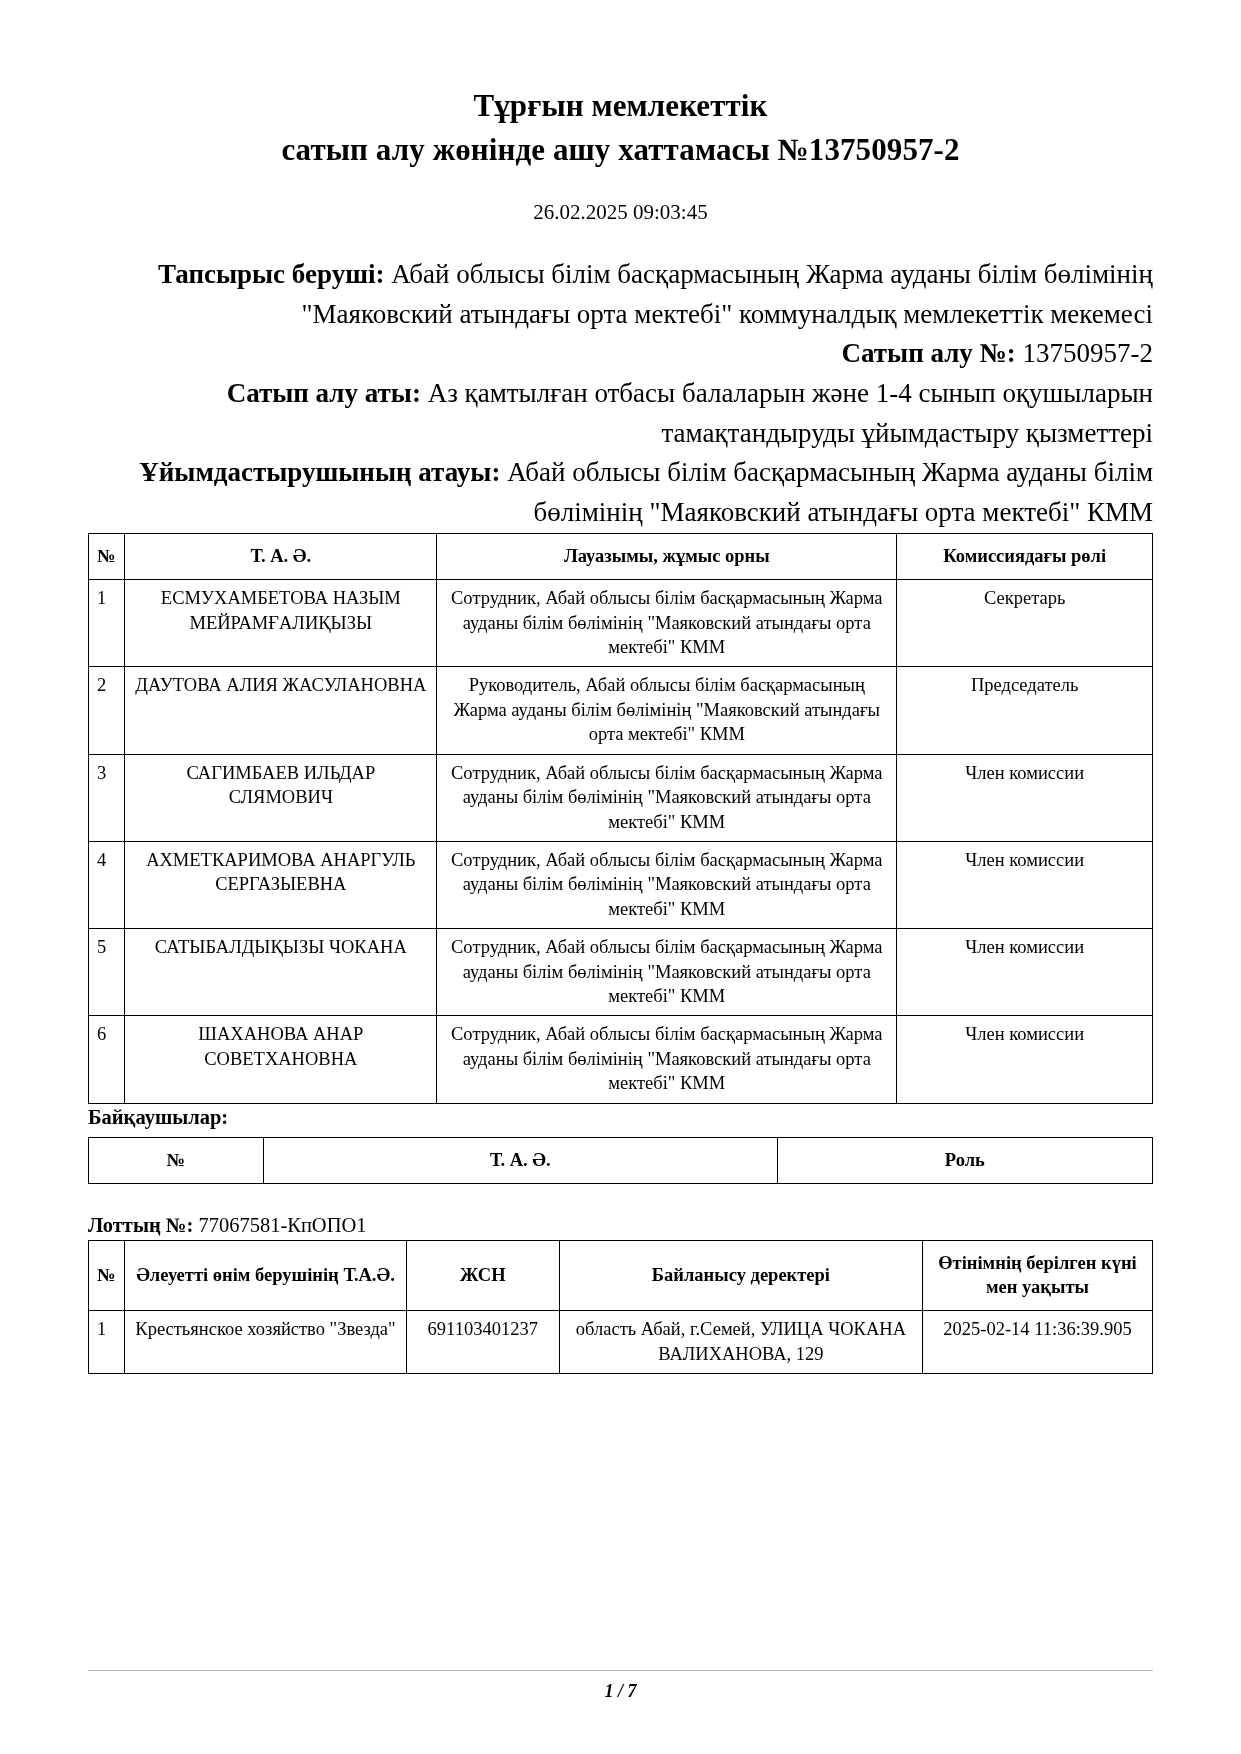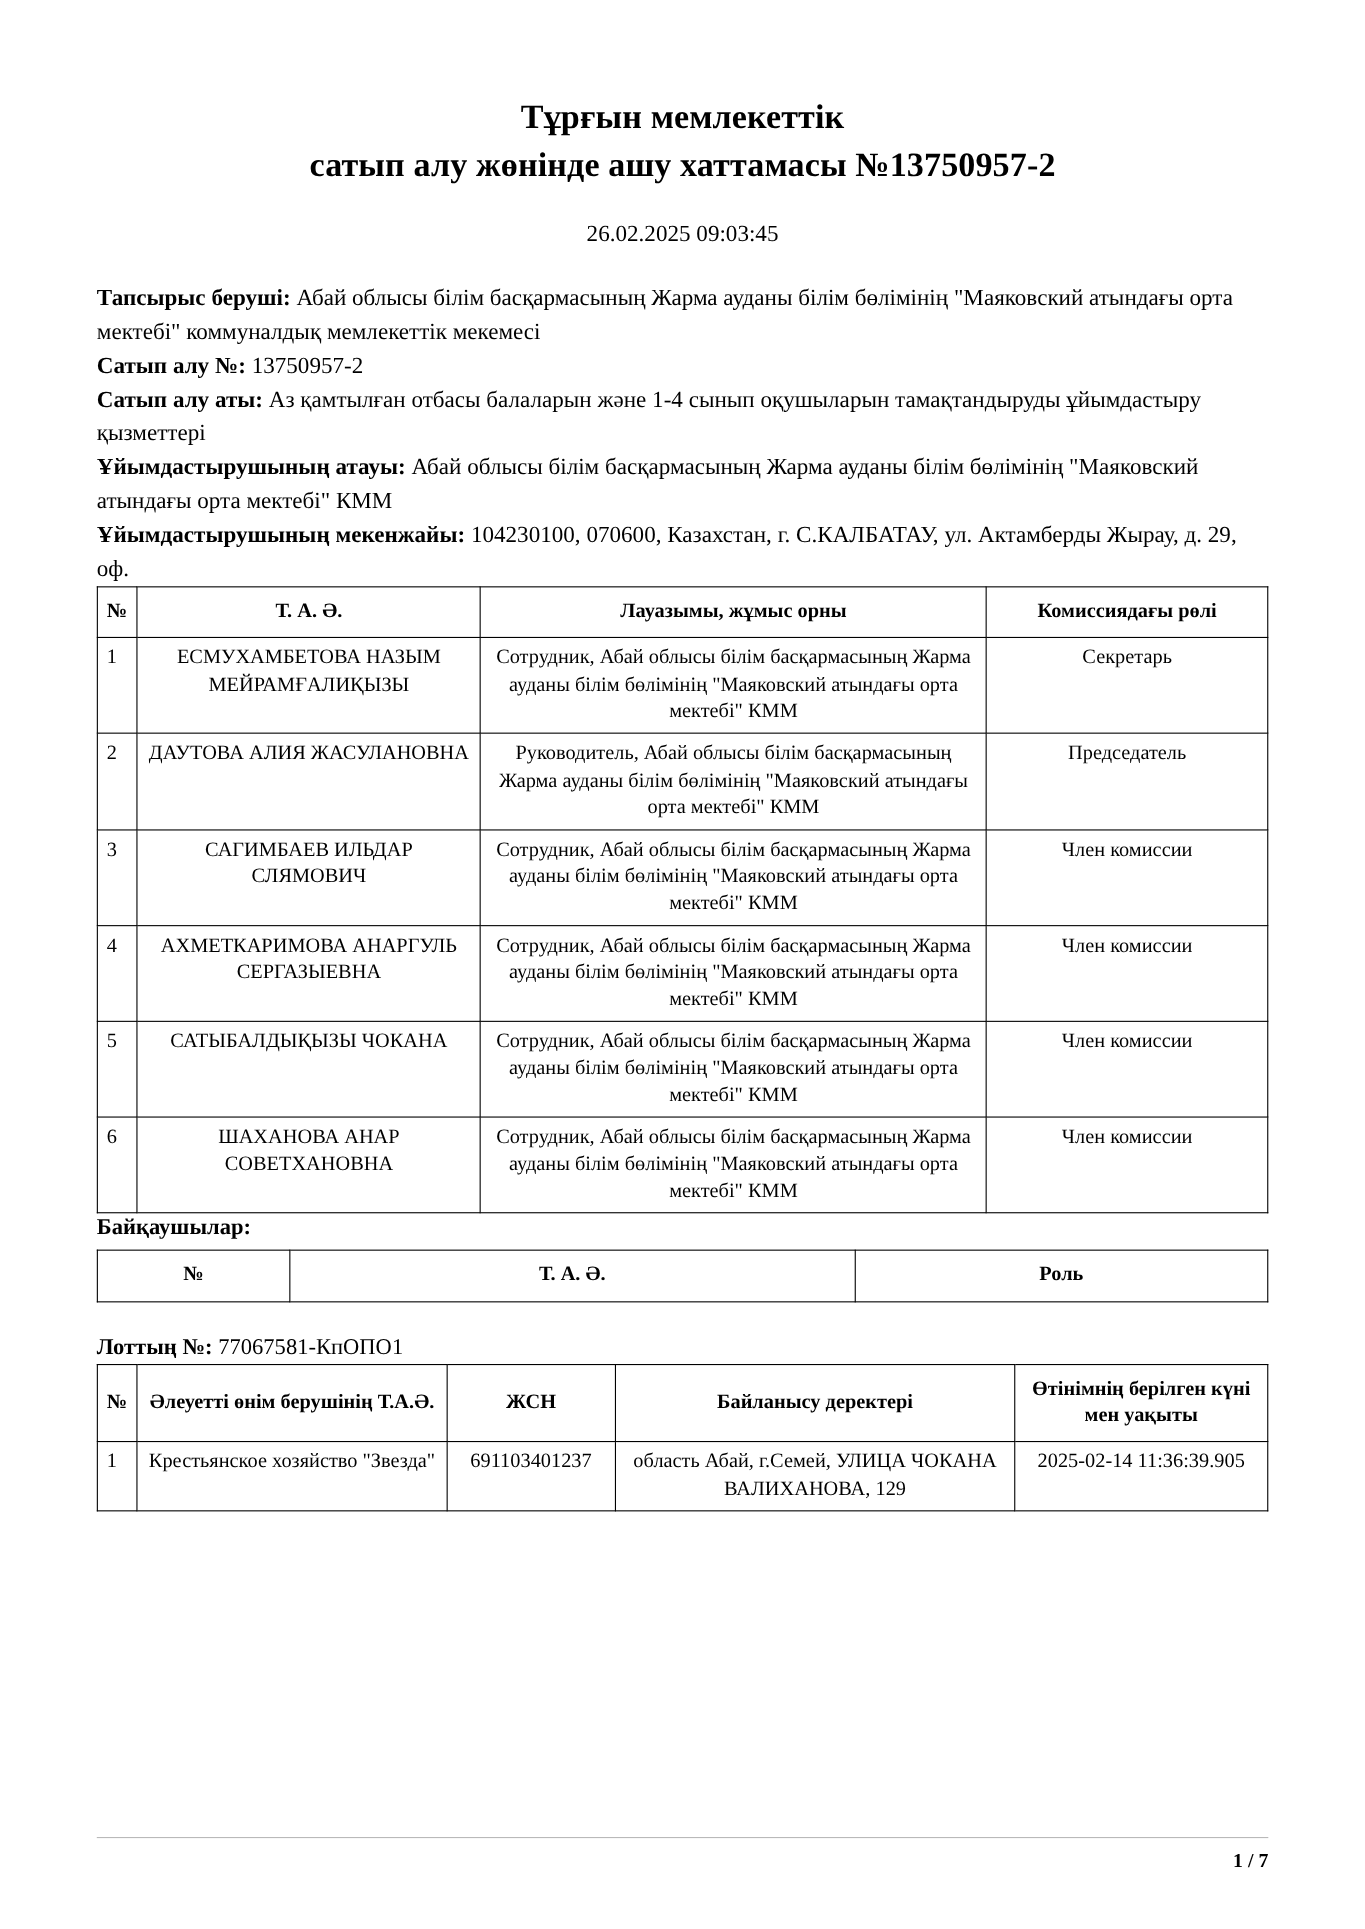--- a/index.html
+++ b/index.html
@@ -33,22 +33,23 @@
   .doc-date {
     text-align: center;
     font-size: 21px;
     margin-top: 28px;
     margin-bottom: 0;
   }
 
   
   .info-block {
     margin-top: 30px;
-    font-size: 21px;
+    font-size: 27px;
     line-height: 1.47;
+    text-align: right;
   }
   .info-line { margin: 0; }
   .info-line b { font-weight: bold; }
 
   
   .section-heading {
     font-weight: bold;
     font-size: 20.5px;
     margin-top: 26px;
     margin-bottom: 9px;
@@ -111,21 +112,22 @@
   }
 
   
   .page-footer {
     position: absolute;
     left: 88px;
     right: 88px;
     bottom: 52px;
     border-top: 1px solid #b9b9b9;
     padding-top: 10px;
-    text-align: right;
+    text-align: center;
+    font-style: italic;
     font-weight: bold;
     font-size: 18px;
   }
   .spacer-sm { height: 18px; }
 </style>
 </head>
 <body>
 
 <div class="page">
 
@@ -145,24 +147,20 @@
       <b>Сатып алу №:</b>
       <span>13750957-2</span>
     </p>
     <p class="info-line">
       <b>Сатып алу аты:</b>
       <span>Аз қамтылған отбасы балаларын және 1-4 сынып оқушыларын тамақтандыруды ұйымдастыру қызметтері</span>
     </p>
     <p class="info-line">
       <b>Ұйымдастырушының атауы:</b>
       <span>Абай облысы білім басқармасының Жарма ауданы білім бөлімінің "Маяковский атындағы орта мектебі" КММ</span>
-    </p>
-    <p class="info-line">
-      <b>Ұйымдастырушының мекенжайы:</b>
-      <span>104230100, 070600, Казахстан, г. С.КАЛБАТАУ, ул. Актамберды Жырау, д. 29, оф.</span>
     </p>
   </div>
 
 
   <table class="doc-table tbl-commission">
     <colgroup>
       <col class="c-num">
         <col class="c-name">
         <col class="c-pos">
         <col class="c-role">

